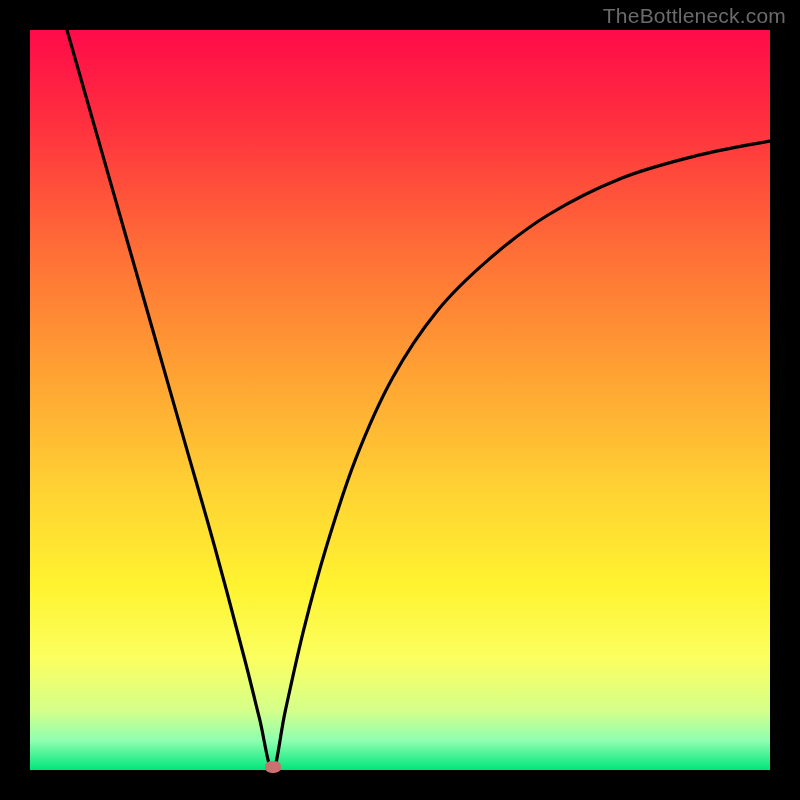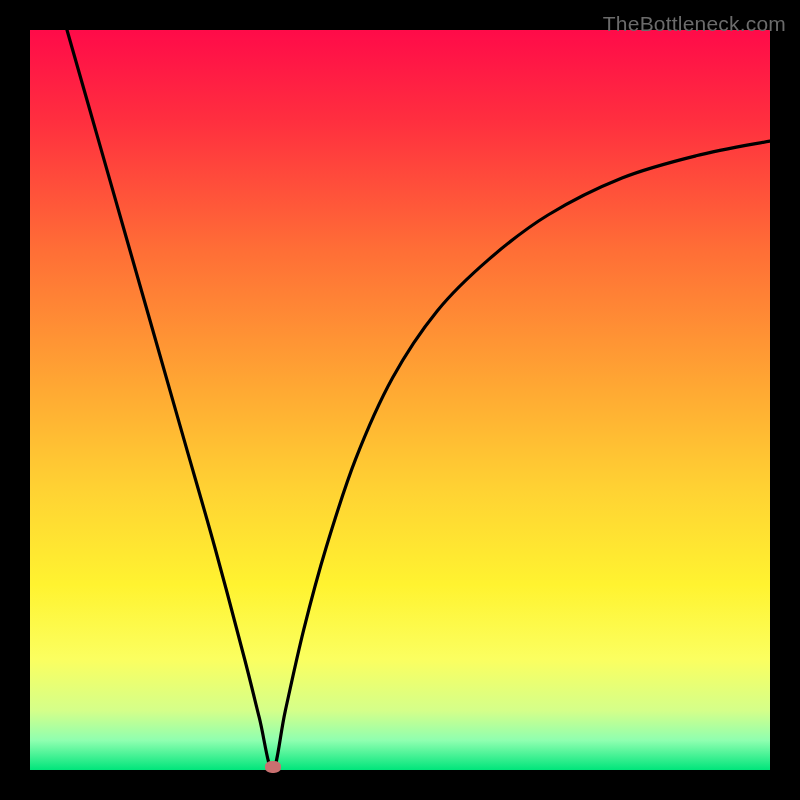--- a/index.html
+++ b/index.html
@@ -23,21 +23,21 @@
     top: 30px;
     width: 740px;
     height: 740px;
   }
   .gradient {
     position: absolute;
     left: 0; top: 0; right: 0; bottom: 0;
   }
   .watermark {
     position: absolute;
-    top: 12px;
+    top: 4px;
     right: 14px;
     color: #6b6b6b;
     font-size: 21px;
     font-weight: 500;
     letter-spacing: 0.2px;
     user-select: none;
   }
   svg.curve {
     position: absolute;
     left: 0; top: 0;

